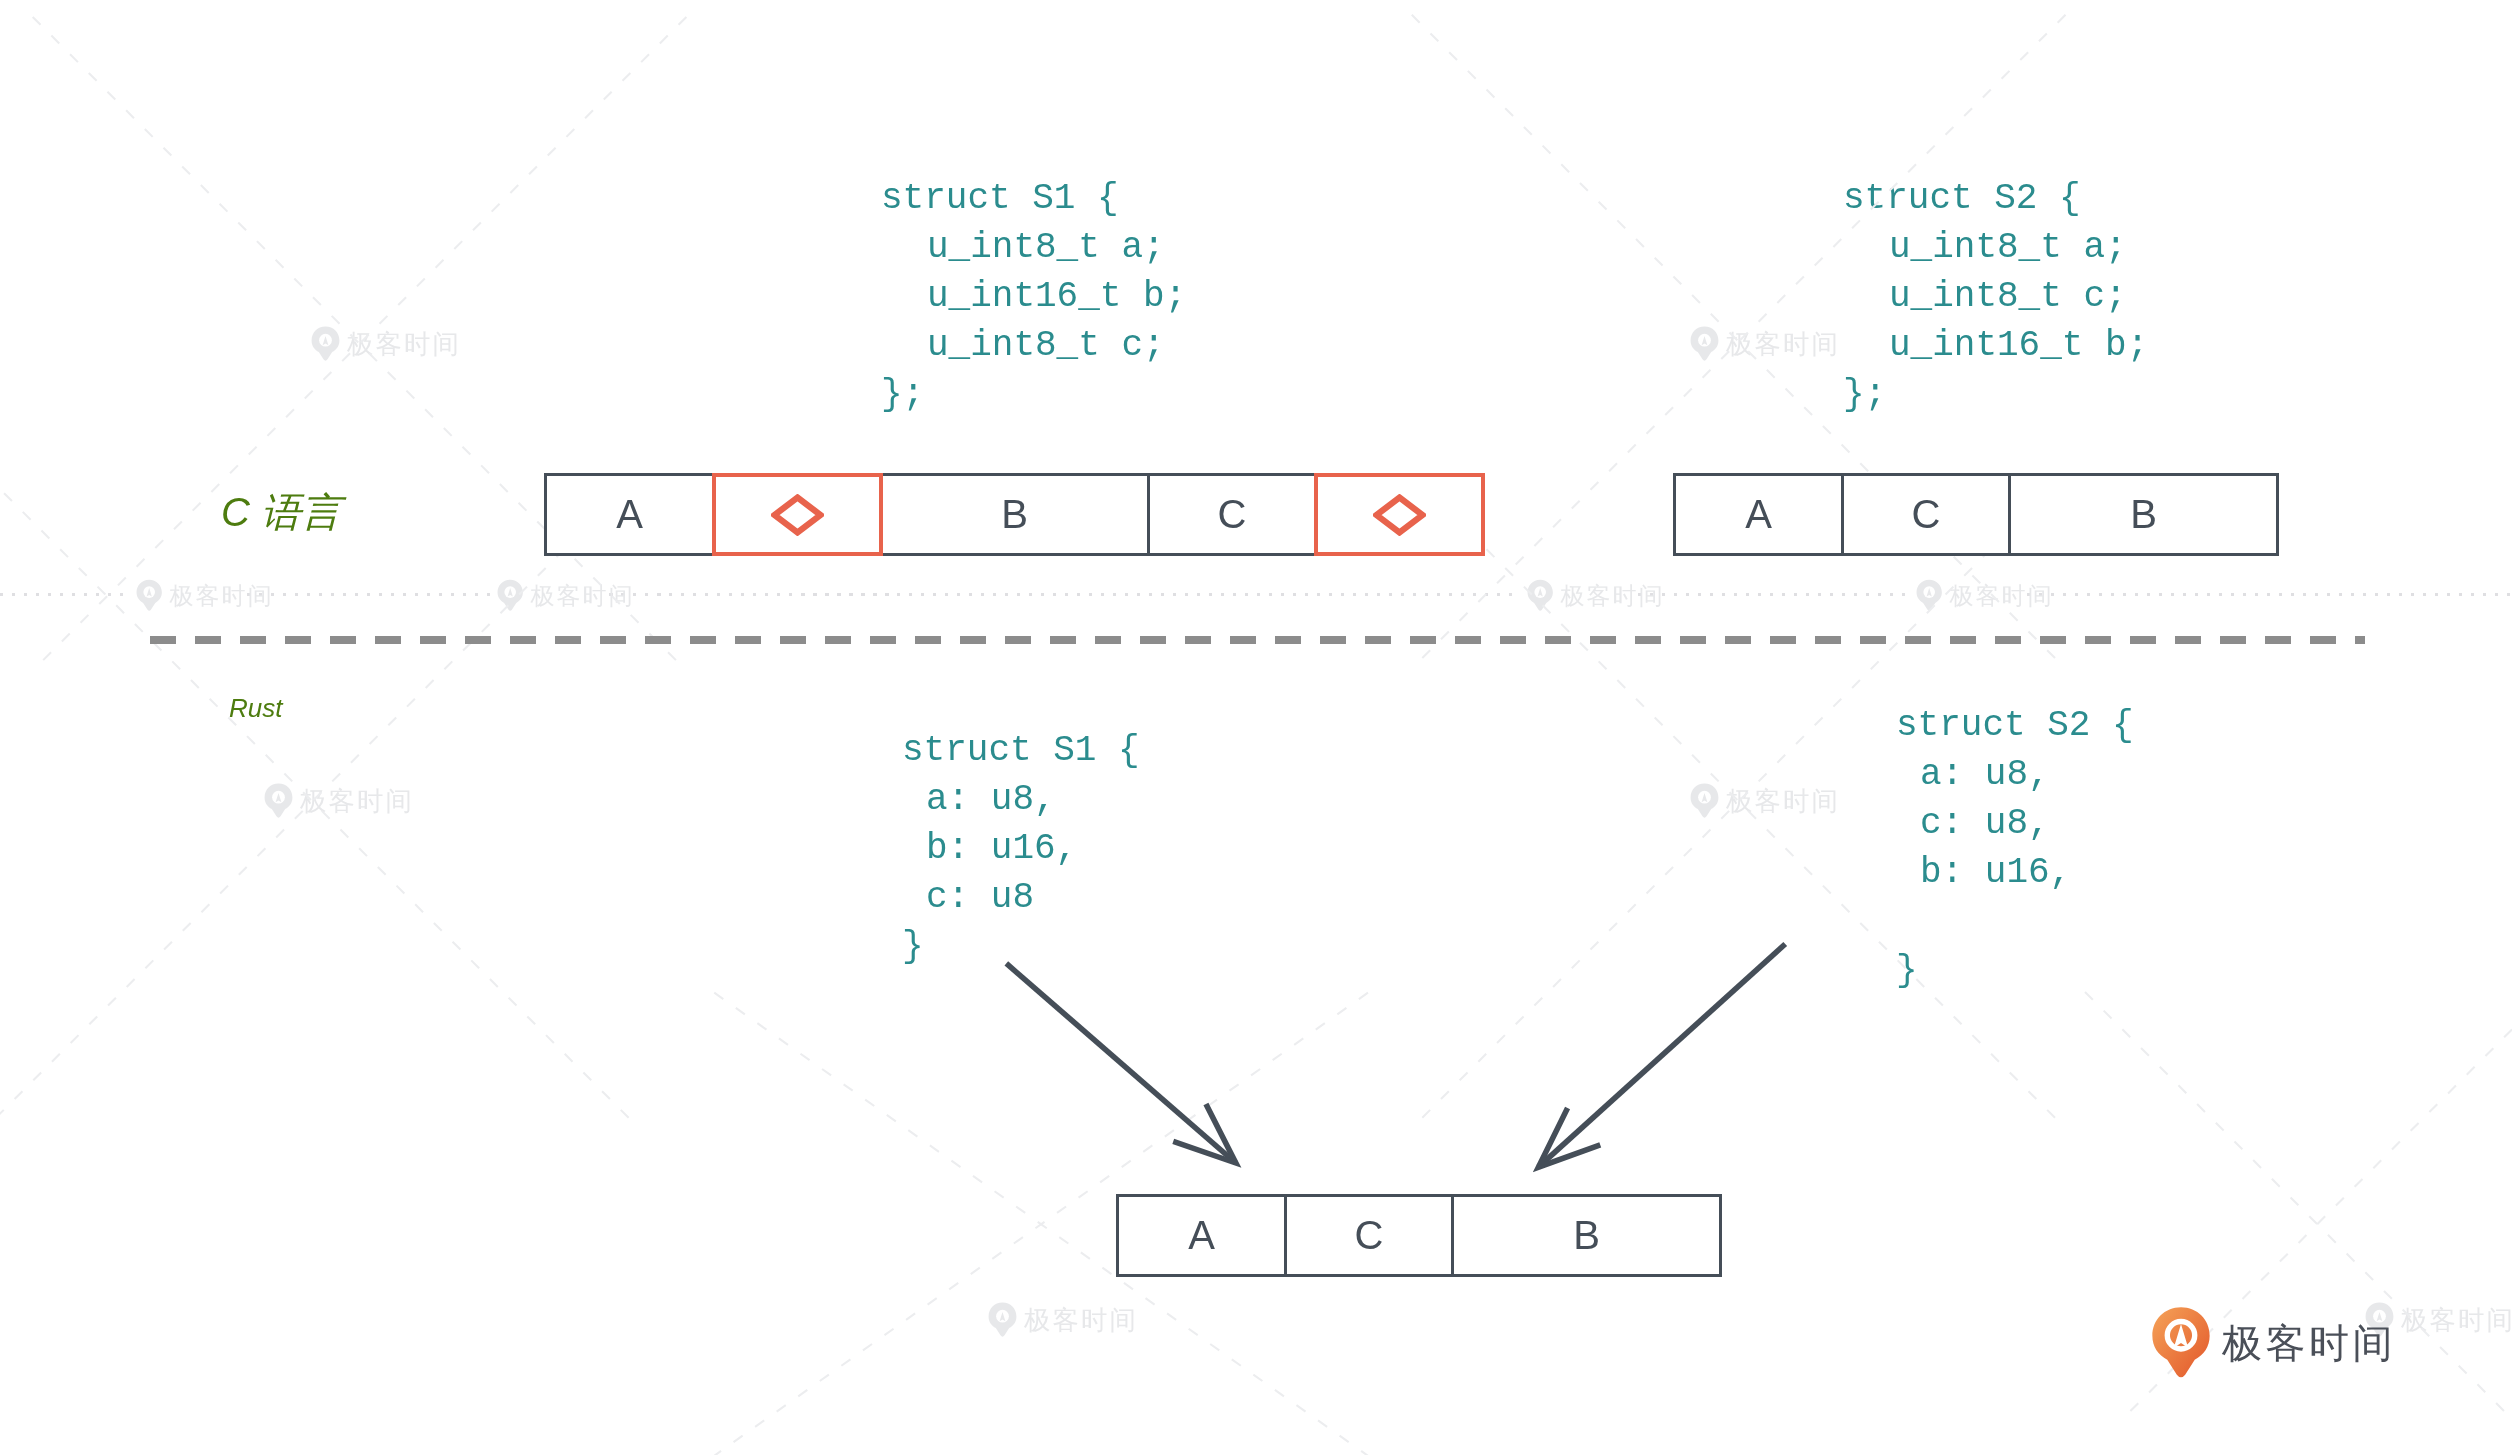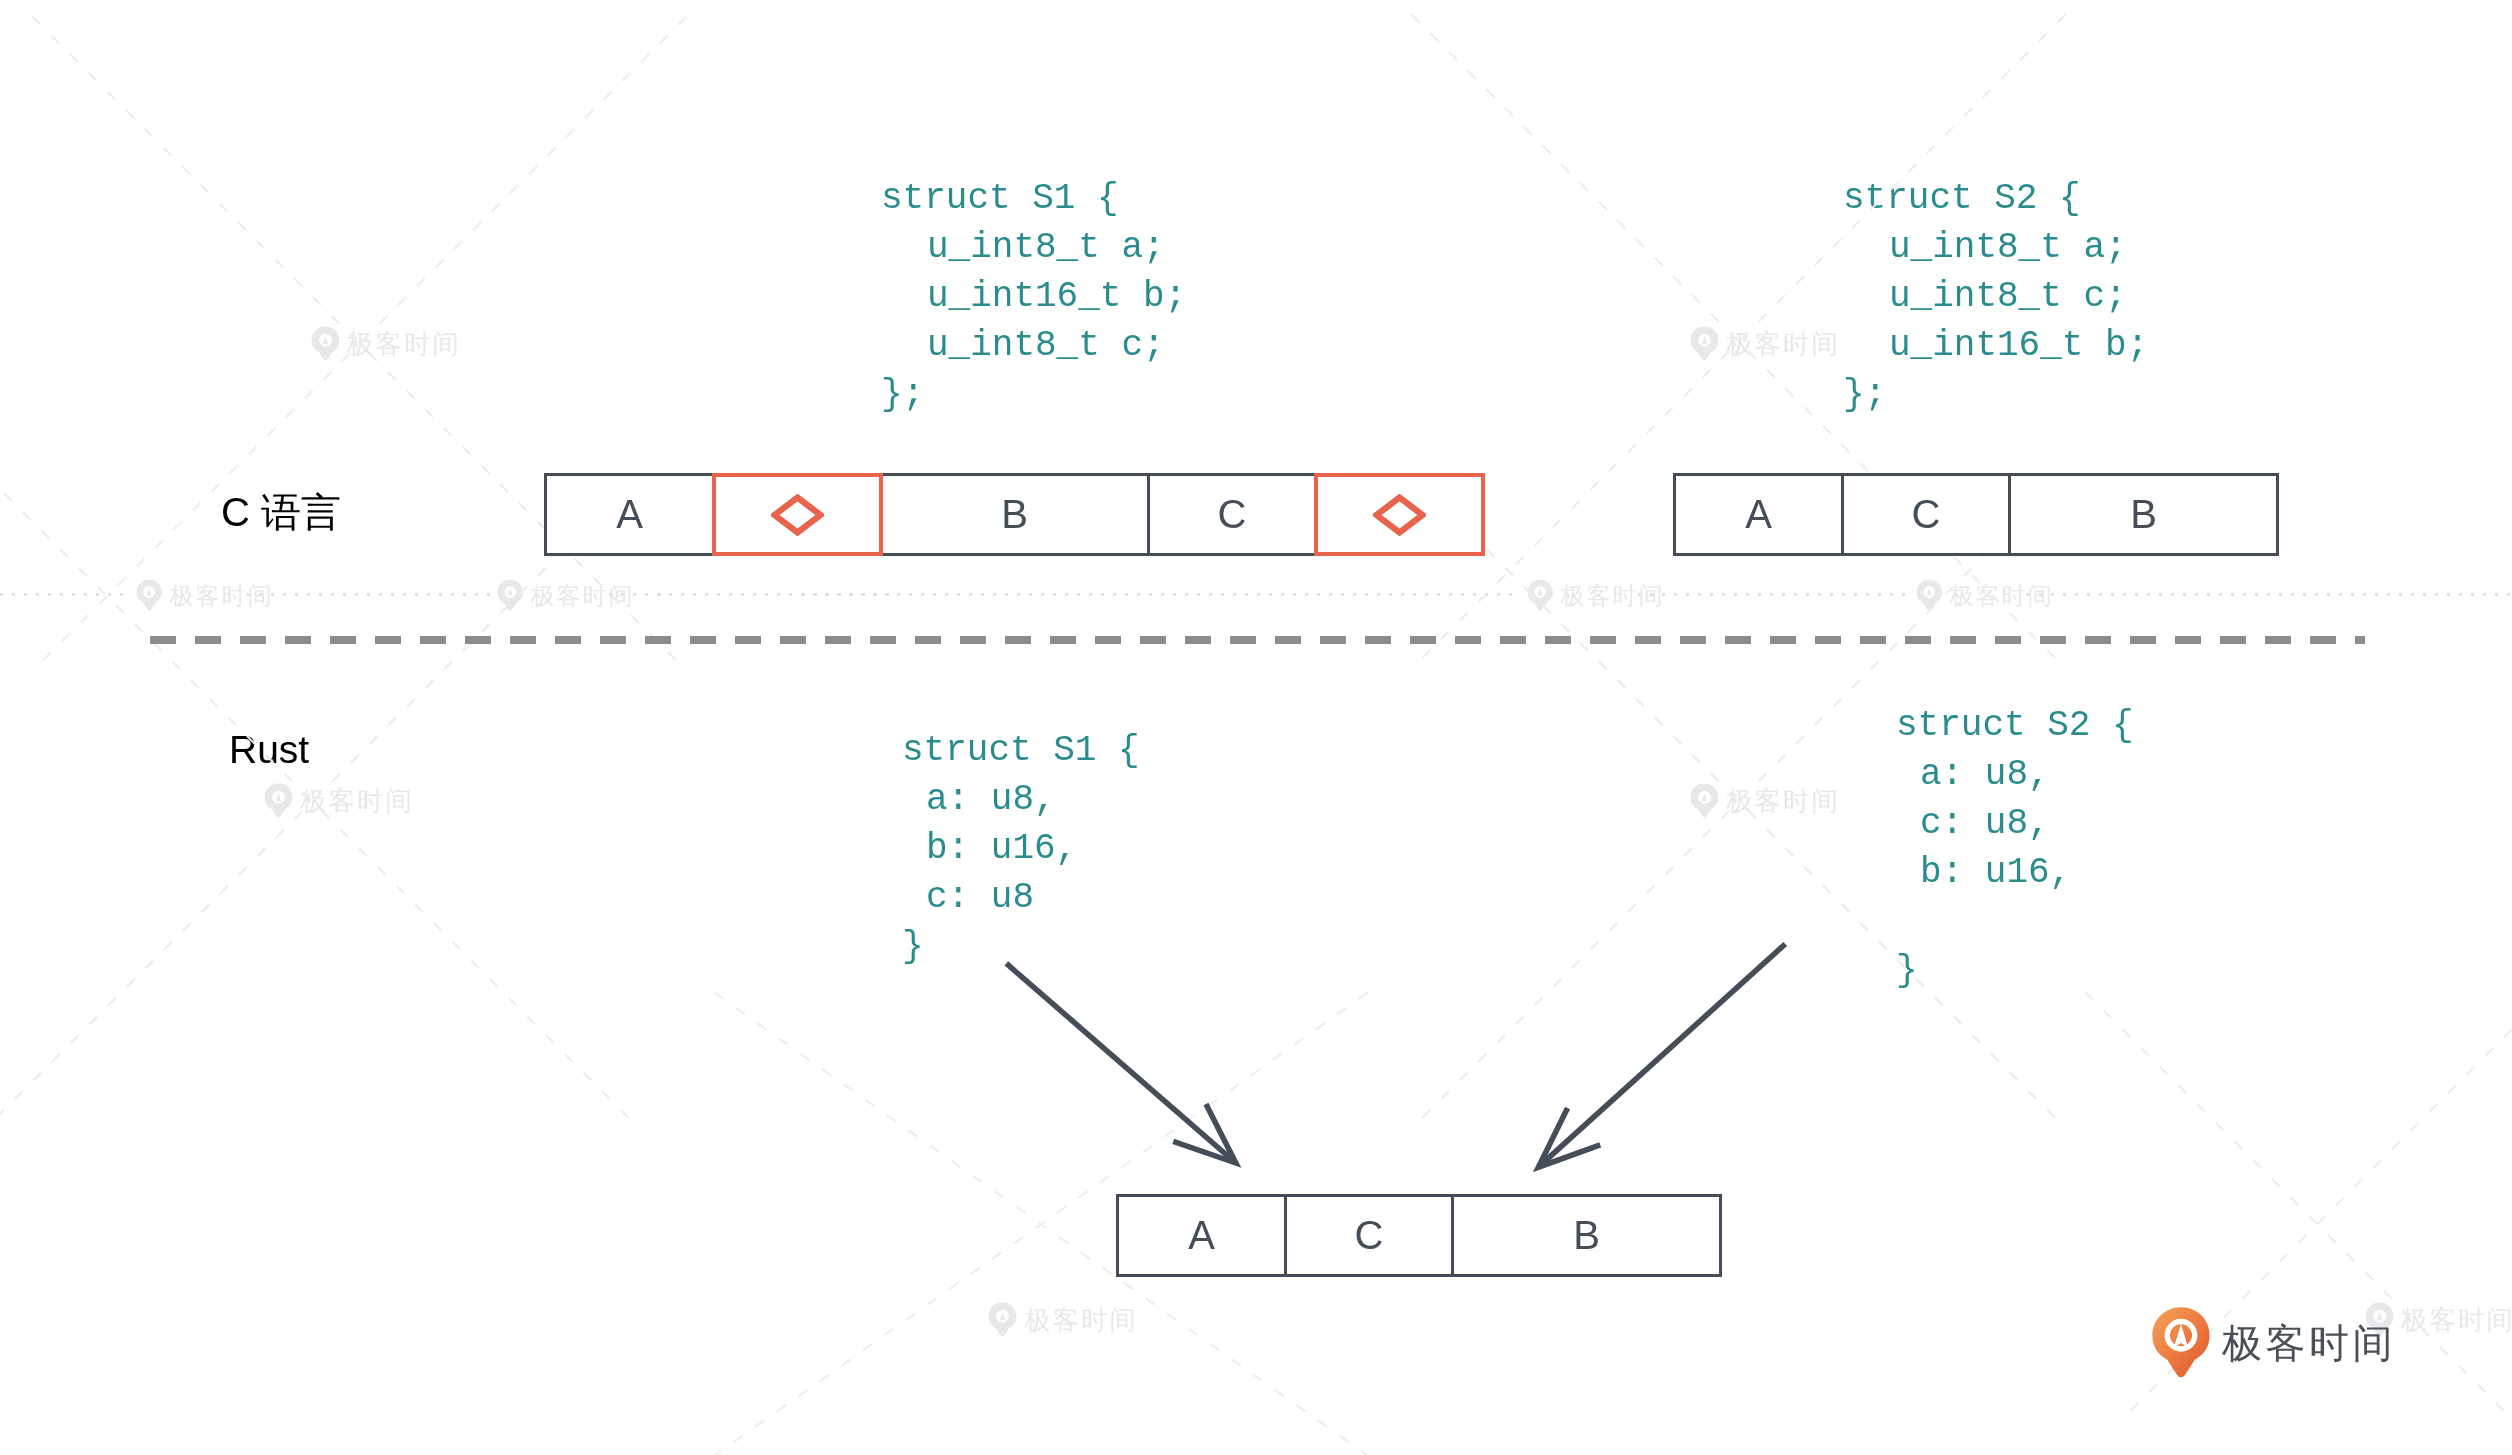--- a/index.html
+++ b/index.html
@@ -9,21 +9,21 @@
     background:#ffffff;
     overflow:hidden;
     font-family:"Liberation Sans", sans-serif;
   }
   
   .code{position:absolute;color:#2B8C8E;font-size:36px;line-height:49px;font-family:Liberation Mono, monospace;}
   .ln{min-height:49px;white-space:pre;}
   .ind-c{padding-left:46px;}
   .ind-r{padding-left:24px;}
   
-  .sec-label{position:absolute;color:#000000;font-size:40px;line-height:49px;white-space:pre;}
+  .sec-label{position:absolute;color:#4d7c0f;font-size:40px;line-height:49px;white-space:pre;font-style:italic;}
   
   .mem-row{position:absolute;display:flex;z-index:3;}
   .cell{
     height:83px;box-sizing:border-box;background:#ffffff;
     border:3.5px solid #454E58;margin-left:-3.5px;
     display:flex;align-items:center;justify-content:center;
     font-size:40px;color:#454E58;
   }
   .cell:first-child{margin-left:0;}
   .cell.pad{border:4.2px solid #E8634C;z-index:2;}
@@ -204,21 +204,21 @@
   <div class="cell w-b">
       <span>C</span>
     </div>
   <div class="cell w-w">
       <span>B</span>
     </div>
 </div>
 
 <div class="divider"></div>
 
-<div class="sec-label" style="left:229px;top:725px;font-size:39px">Rust</div>
+<div class="sec-label" style="left:229px;top:684px;font-size:26px">Rust</div>
 
 <div class="code" style="left:902px;top:726px;line-height:49px">
   <div class="ln">struct S1 {</div>
   <div class="ln ind-r">a: u8,</div>
   <div class="ln ind-r">b: u16,</div>
   <div class="ln ind-r">c: u8</div>
   <div class="ln">}</div>
 </div>
 
 <div class="code" style="left:1896px;top:701px;line-height:49px">

